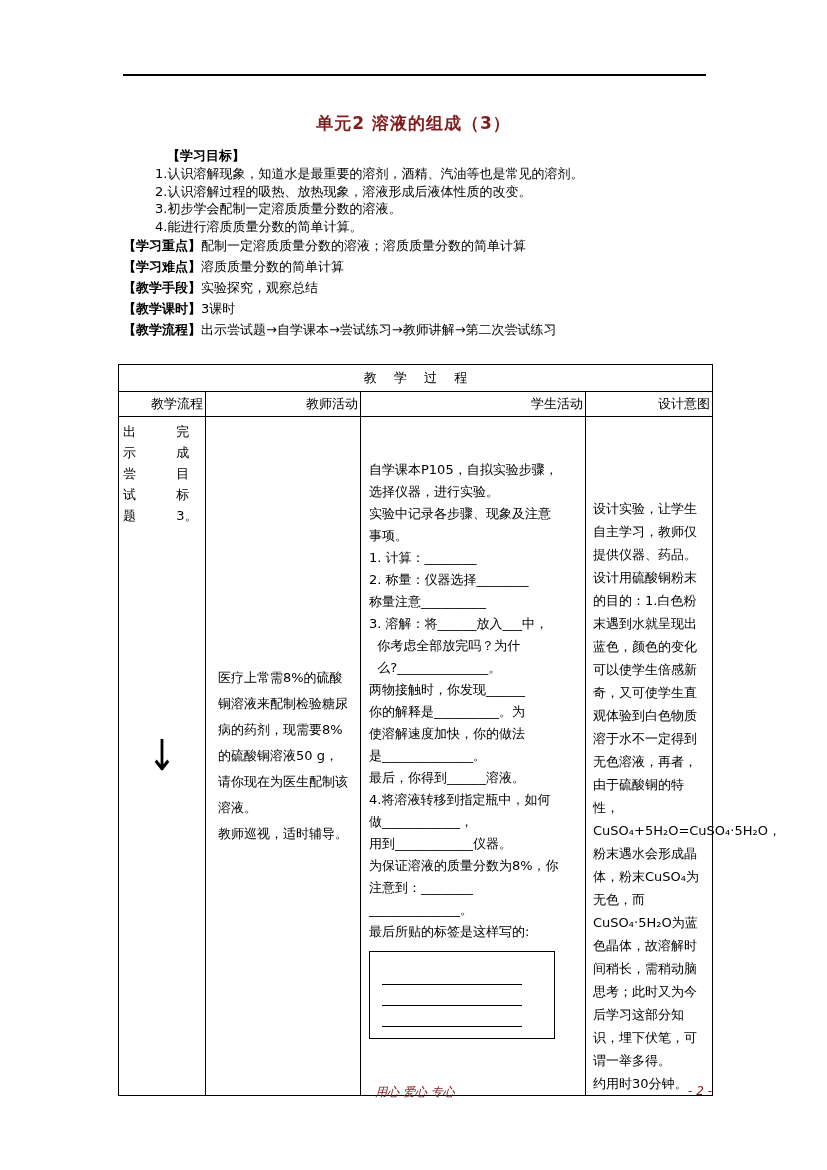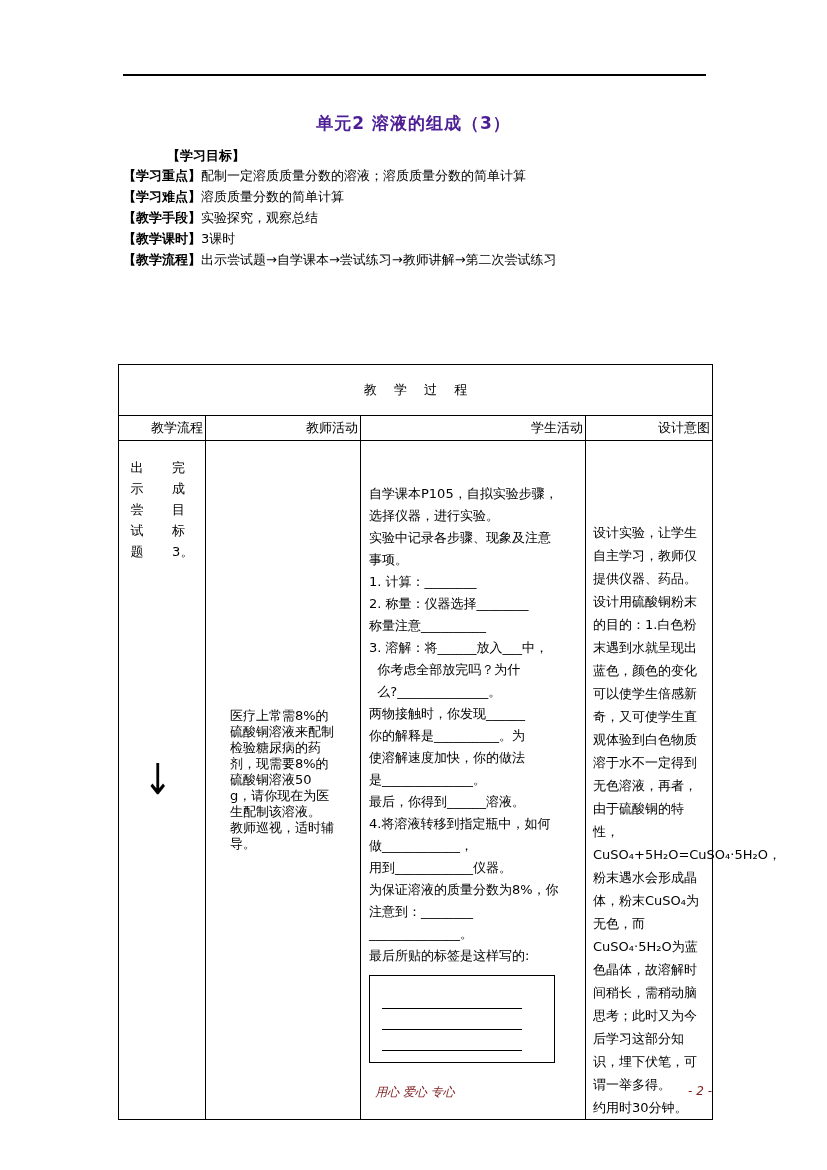--- a/index.html
+++ b/index.html
@@ -18,21 +18,21 @@
     left: 123px; top: 74px;
     width: 583px; height: 0;
     border-top: 2px solid #000;
   }
   .doc-title {
     position: absolute;
     top: 112px; left: 0;
     width: 100%;
     margin: 0;
     text-align: center;
-    color: #4c1d95;
+    color: #7f1d1d;
     font-size: 17px;
     font-weight: bold;
     letter-spacing: 1px;
   }
   .intro {
     position: absolute;
     left: 123px; top: 146px;
     width: 586px;
     font-size: 13px;
   }
@@ -46,21 +46,21 @@
     left: 118px; top: 364px;
     width: 594px;
     border-collapse: collapse;
     table-layout: fixed;
     border: 1.5px solid #000;
   }
   .lesson-table td {
     border: 1px solid #000;
     font-size: 13px;
     vertical-align: top;
-    padding: 16px;
+    padding: 4px;
   }
   .t-title { text-align: center; height: 22px; padding: 2px; white-space: pre; }
   .head-row td { text-align: right; height: 23px; padding: 3px 2px; }
 
   .body-row td { height: 657px; }
   .flow-cell {
     padding: 0 7px;
   }
   .flow-cell .flow-inner {
     height: 100%;
@@ -77,21 +77,21 @@
     margin: 12px 0 14px 0;
     transform: scaleY(1.25);
   }
   .teacher-cell .teacher-inner {
     height: 100%;
     display: flex;
     flex-direction: column;
     justify-content: center;
     padding: 0 8px;
   }
-  .teacher-par { line-height: 16px; margin: 0; }
+  .teacher-par { line-height: 26px; margin: 0; }
   .student-cell { padding: 42px 8px 0 8px !important; }
   .s-line { line-height: 22px; min-height: 22px; white-space: pre-wrap; }
   .label-box {
     width: 186px;
     height: 88px;
     border: 1px solid #000;
     margin-top: 8px;
     padding-top: 12px;
   }
   .label-line {
@@ -122,20 +122,26 @@
 <body>
 
 <div class="page">
 
   <div class="top-rule"></div>
 
   <h1 class="doc-title">单元2  溶液的组成（3）</h1>
 
   <div class="intro">
     <div class="obj-label">【学习目标】</div>
+    <div class="obj-items">
+        <div class="obj-item">1.认识溶解现象，知道水是最重要的溶剂，酒精、汽油等也是常见的溶剂。</div>
+        <div class="obj-item">2.认识溶解过程的吸热、放热现象，溶液形成后液体性质的改变。</div>
+        <div class="obj-item">3.初步学会配制一定溶质质量分数的溶液。</div>
+        <div class="obj-item">4.能进行溶质质量分数的简单计算。</div>
+      </div>
     <div class="meta-line">
       <span class="m-label">【学习重点】</span><span>配制一定溶质质量分数的溶液；溶质质量分数的简单计算</span>
     </div>
     <div class="meta-line">
       <span class="m-label">【学习难点】</span><span>溶质质量分数的简单计算</span>
     </div>
     <div class="meta-line">
       <span class="m-label">【教学手段】</span><span>实验探究，观察总结</span>
     </div>
     <div class="meta-line">

